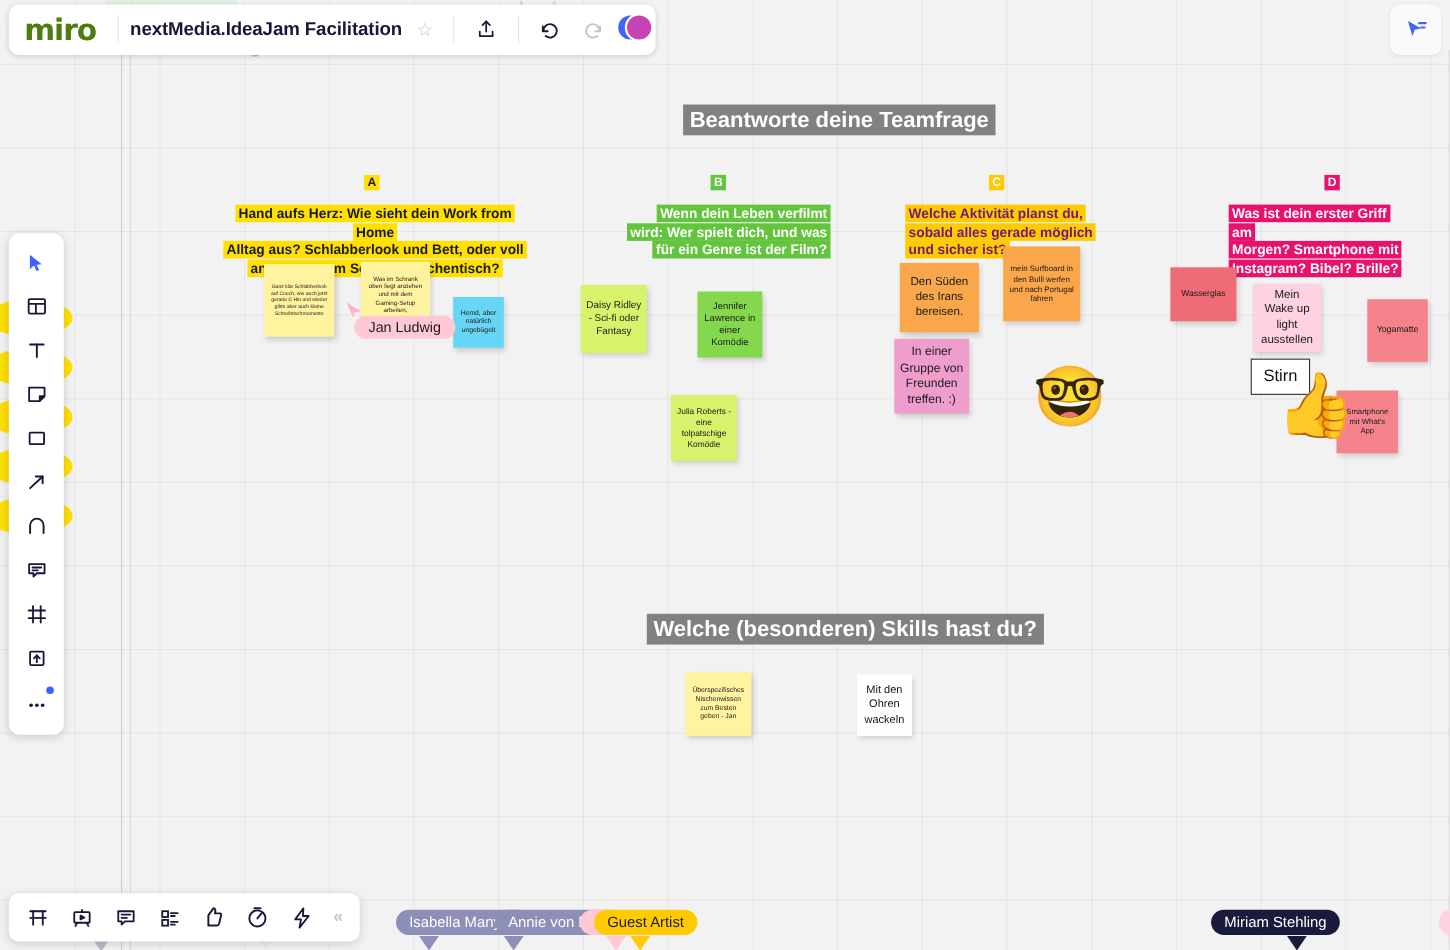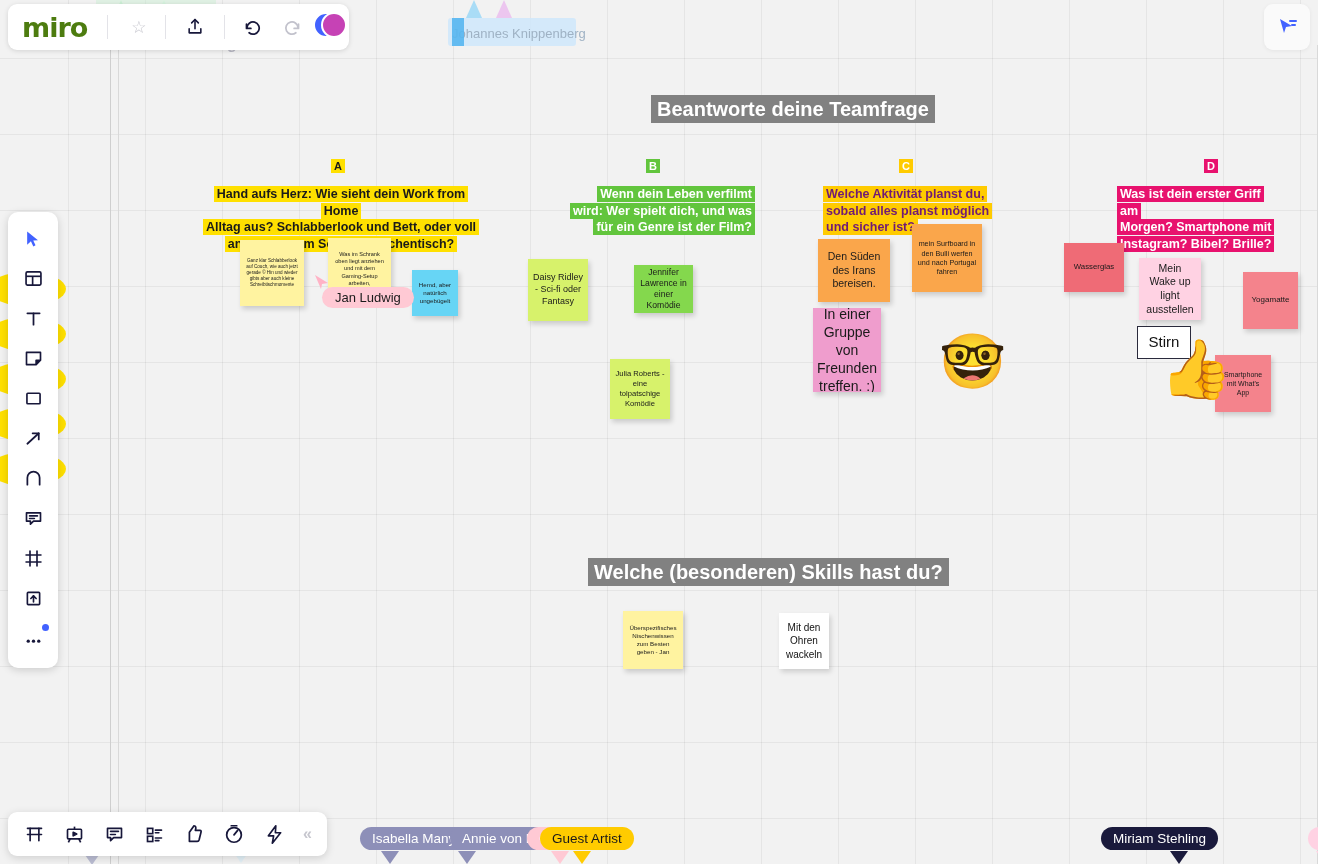--- a/index.html
+++ b/index.html
@@ -137,43 +137,43 @@
 
   <div id="ghost-ovals">
       <div class="ghost-shape" style="left: -12px; top: 272px; width: 78px; height: 34px; background: rgb(255, 224, 0); border-radius: 50%;"></div>
       <div class="ghost-shape" style="left: -12px; top: 317px; width: 78px; height: 34px; background: rgb(255, 224, 0); border-radius: 50%;"></div>
       <div class="ghost-shape" style="left: -12px; top: 362px; width: 78px; height: 34px; background: rgb(255, 224, 0); border-radius: 50%;"></div>
       <div class="ghost-shape" style="left: -12px; top: 407px; width: 78px; height: 34px; background: rgb(255, 224, 0); border-radius: 50%;"></div>
       <div class="ghost-shape" style="left: -12px; top: 452px; width: 78px; height: 34px; background: rgb(255, 224, 0); border-radius: 50%;"></div>
     </div>
 
   <div id="headings-layer">
-      <div class="sec-head" style="left: 651px; top: 95px; font-size: 20px; background: rgb(129, 129, 129);">Beantworte deine Teamfrage</div>
+      <div class="sec-head" style="left: 621px; top: 95px; font-size: 20px; background: rgb(129, 129, 129);">Beantworte deine Teamfrage</div>
       <div class="sec-head" style="left: 588px; top: 558px; font-size: 20px; background: rgb(129, 129, 129); text-align: center;">Welche (besonderen) Skills hast du?</div>
     </div>
   <div id="questions-layer">
       <div class="qletter" style="left: 331px; top: 159px; background: rgb(255, 224, 0); color: rgb(26, 26, 26);">A</div>
       <div class="qblock" style="left: 201px; top: 186px; width: 280px; font-size: 12.5px; color: rgb(26, 26, 26); text-align: center;"><span style="background: rgb(255, 224, 0);">Hand aufs Herz: Wie sieht dein Work from Home</span><br><span style="background: rgb(255, 224, 0);">Alltag aus? Schlabberlook und Bett, oder voll</span><br><span style="background: rgb(255, 224, 0);">angezogen am Schreib-/Küchentisch?</span></div>
       <div class="qletter" style="left: 646px; top: 159px; background: rgb(98, 197, 61); color: rgb(255, 255, 255);">B</div>
       <div class="qblock" style="left: 565px; top: 186px; width: 190px; font-size: 12.5px; color: rgb(255, 255, 255); text-align: right;"><span style="background: rgb(98, 197, 61);">Wenn dein Leben verfilmt</span><br><span style="background: rgb(98, 197, 61);">wird: Wer spielt dich, und was</span><br><span style="background: rgb(98, 197, 61);">für ein Genre ist der Film?</span></div>
       <div class="qletter" style="left: 899px; top: 159px; background: rgb(255, 203, 0); color: rgb(255, 255, 255);">C</div>
-      <div class="qblock" style="left: 823px; top: 186px; width: 175px; font-size: 12.5px; color: #701a75; text-align: left;"><span style="background: rgb(255, 203, 0);">Welche Aktivität planst du,</span><br><span style="background: rgb(255, 203, 0);">sobald alles planst möglich</span><br><span style="background: rgb(255, 203, 0);">und sicher ist?</span></div>
+      <div class="qblock" style="left: 823px; top: 186px; width: 175px; font-size: 12.5px; color: #701a75; text-align: left;"><span style="background: rgb(255, 203, 0);">Welche Aktivität planst du,</span><br><span style="background: rgb(255, 203, 0);">sobald alles gerade möglich</span><br><span style="background: rgb(255, 203, 0);">und sicher ist?</span></div>
       <div class="qletter" style="left: 1204px; top: 159px; background: rgb(232, 18, 110); color: rgb(255, 255, 255);">D</div>
       <div class="qblock" style="left: 1117px; top: 186px; width: 160px; font-size: 12.5px; color: rgb(255, 255, 255); text-align: left;"><span style="background: rgb(232, 18, 110);">Was ist dein erster Griff am</span><br><span style="background: rgb(232, 18, 110);">Morgen? Smartphone mit</span><br><span style="background: rgb(232, 18, 110);">Instagram? Bibel? Brille?</span></div>
     </div>
   <div id="notes-layer">
       <div class="note" style="left: 240px; top: 240px; width: 64px; height: 66px; background: rgb(255, 243, 160); font-size: 4.6px;">Ganz klar Schlabberlook auf Couch, wie auch jetzt gerade © Hin und wieder gibts aber auch kleine Schreibtischmomente</div>
       <div class="note" style="left: 328px; top: 238px; width: 63px; height: 62px; background: rgb(255, 243, 160); font-size: 5.6px;">Was im Schrank oben liegt anziehen und mit dem Gaming-Setup arbeiten,</div>
       <div class="note" style="left: 412px; top: 270px; width: 46px; height: 46px; background: rgb(103, 213, 245); font-size: 6.2px;">Hemd, aber natürlich ungebügelt</div>
       <div class="note" style="left: 528px; top: 259px; width: 60px; height: 62px; background: rgb(215, 242, 107); font-size: 9px;">Daisy Ridley - Sci-fi oder Fantasy</div>
-      <div class="note" style="left: 634px; top: 265px; width: 59px; height: 48px; background: rgb(132, 216, 77); font-size: 8.6px;">Jennifer Lawrence in einer Komödie</div>
+      <div class="note" style="left: 634px; top: 265px; width: 59px; height: 60px; background: rgb(132, 216, 77); font-size: 8.6px;">Jennifer Lawrence in einer Komödie</div>
       <div class="note" style="left: 610px; top: 359px; width: 60px; height: 60px; background: rgb(215, 242, 107); font-size: 7.6px;">Julia Roberts - eine tolpatschige Komödie</div>
       <div class="note" style="left: 818px; top: 239px; width: 72px; height: 63px; background: rgb(250, 166, 75); font-size: 10.5px;">Den Süden des Irans bereisen.</div>
       <div class="note" style="left: 912px; top: 224px; width: 70px; height: 68px; background: rgb(250, 166, 75); font-size: 7.2px;">mein Surfboard in den Bulli werfen und nach Portugal fahren</div>
-      <div class="note" style="left: 813px; top: 308px; width: 68px; height: 84px; background: rgb(239, 157, 205); font-size: 14px;">In einer Gruppe von Freunden treffen. :)</div>
+      <div class="note" style="left: 813px; top: 308px; width: 68px; height: 68px; background: rgb(239, 157, 205); font-size: 11px;">In einer Gruppe von Freunden treffen. :)</div>
       <div class="note" style="left: 1064px; top: 243px; width: 60px; height: 49px; background: rgb(239, 107, 118); font-size: 7.8px;">Wasserglas</div>
       <div class="note" style="left: 1139px; top: 242px; width: 62px; height: 62px; background: rgb(255, 210, 227); font-size: 10.5px; margin-top: 16px;">Mein Wake up light ausstellen</div>
       <div class="note" style="left: 1243px; top: 272px; width: 55px; height: 57px; background: rgb(244, 131, 140); font-size: 8px;">Yogamatte</div>
       <div class="note" style="left: 1215px; top: 355px; width: 56px; height: 57px; background: rgb(244, 131, 140); font-size: 7px;">Smartphone mit What's App</div>
       <div class="note" style="left: 623px; top: 611px; width: 60px; height: 58px; background: rgb(255, 243, 160); font-size: 6.2px;">Überspezifisches Nischenwissen zum Besten geben - Jan</div>
     </div>
   <div id="outline-layer">
       <div class="outline-note" style="left: 779px; top: 613px; width: 50px; height: 56px; background: rgb(255, 255, 255); font-size: 10px; text-align: center; line-height: 1.35; border: none; box-shadow: rgba(0, 0, 0, 0.15) 2px 3px 5px;">Mit den Ohren wackeln</div>
       <div class="outline-note" style="left: 1137px; top: 326px; width: 54px; height: 33px; background: rgb(255, 255, 255); font-size: 15px; text-align: center; line-height: 1.35; border: 1.5px solid rgb(42, 42, 60);">Stirn</div>
     </div>
@@ -205,20 +205,21 @@
       <div class="cursor-lab" style="left: 1101px; top: 827px; background: rgb(26, 26, 60); color: rgb(255, 255, 255);">Miriam Stehling</div>
       <div class="cursor-arrow" style="left: 1170px; top: 851px; border-top: 13px solid rgb(26, 26, 60);"></div>
       <div class="cursor-lab" style="left: 1308px; top: 827px; background: rgb(255, 210, 227); color: rgb(26, 26, 26);">A</div>
       <div class="cursor-arrow" style="left: 1316px; top: 851px; border-top: 13px solid rgb(255, 210, 227);"></div>
     </div>
 </div>
 
 <div id="header">
   <div class="miro-logo">miro</div>
   <div class="hdr-sep"></div>
+  <div class="board-title">nextMedia.IdeaJam Facilitation</div>
   <div class="star-icon">☆</div>
   <div class="hdr-sep" style="margin-left:18px;"></div>
   <div class="hdr-btn">
     <svg width="20" height="20" viewBox="0 0 24 24" fill="none" stroke="#17173a" stroke-width="1.9" stroke-linecap="round" stroke-linejoin="round">
       <path d="M12 3 L12 14"></path>
         <path d="M8 7 L12 3 L16 7"></path>
       <path d="M5 14 L5 19 L19 19 L19 14"></path>
     </svg>
   </div>
   <div class="hdr-sep"></div>

